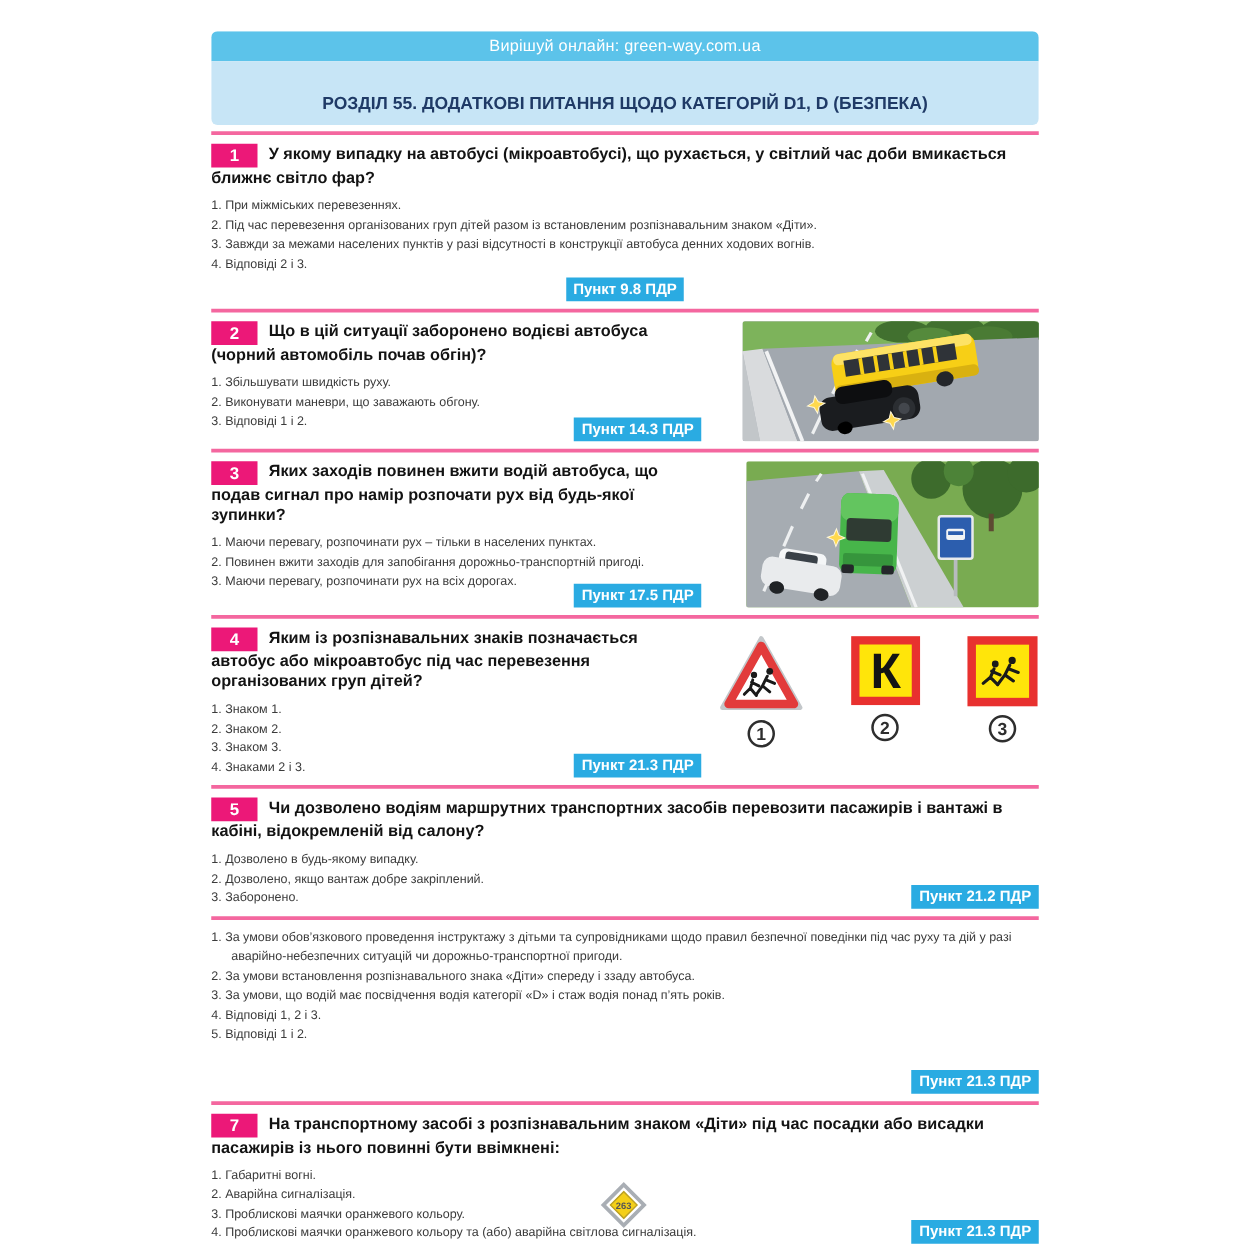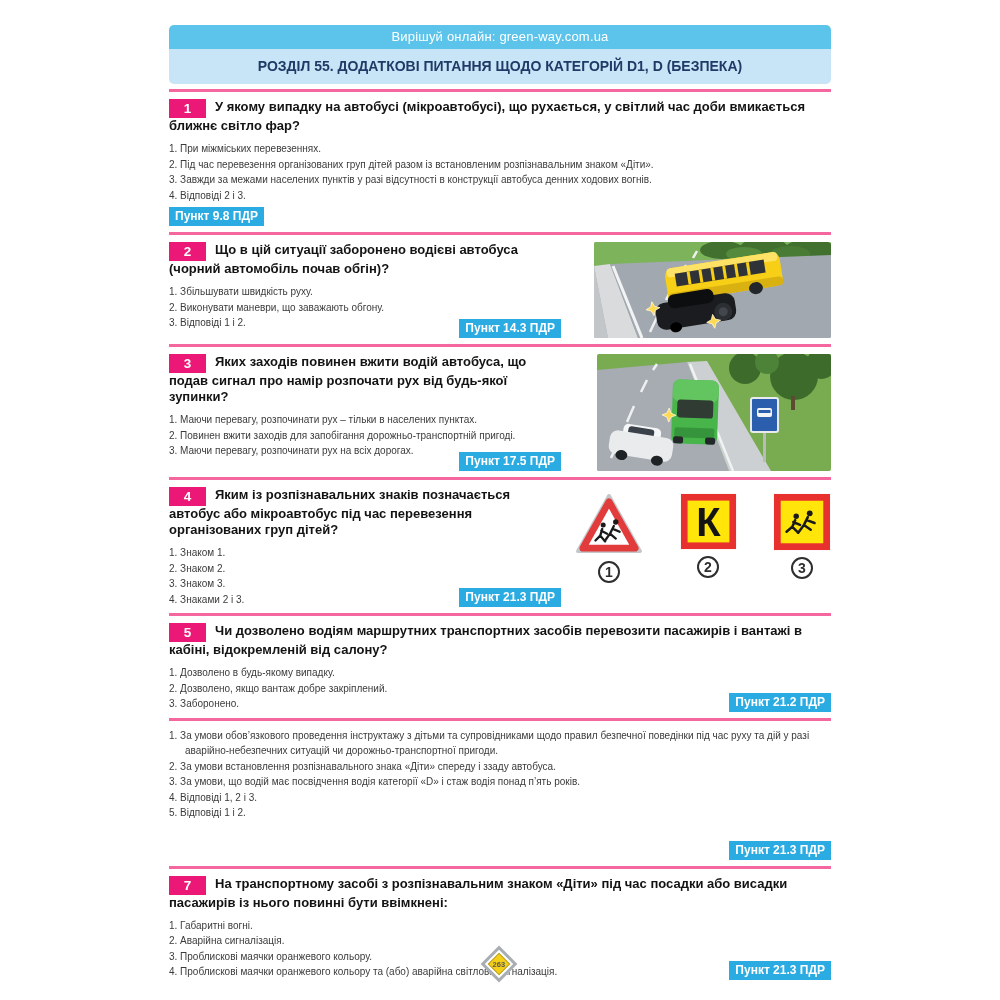--- a/index.html
+++ b/index.html
@@ -6,32 +6,32 @@
   html,body { background:#ffffff; }
   body { width:1000px; height:1000px; font-family:"Liberation Sans", sans-serif; position:relative; overflow:hidden; }
 
   .content { position:absolute; left:169px; top:25px; width:662px; }
 
   
   .banner-wrap { border-radius:5px; overflow:hidden; margin-bottom:5px; }
   .banner-online { background:#5cc3ea; color:#ffffff; font-weight:normal; font-size:13px;
                    text-align:center; padding:4px 0 5px; letter-spacing:.2px; }
   .banner-title  { background:#c7e5f6; color:#1f3a66; font-weight:bold; font-size:14px;
-                   text-align:center; padding:9px 0 10px; }
+                   text-align:center; padding:25px 0 10px; }
 
   
   .q { border-top:3px solid #f4679f; padding:7px 0 6px; position:relative; }
   .q-head { font-size:13px; font-weight:bold; color:#131313; line-height:16px; margin-bottom:7px; }
   .q-num { display:inline-block; background:#ec1878; color:#fff; width:37px; height:19px;
            text-align:center; line-height:19px; font-size:13.5px; margin-right:9px; vertical-align:-2px; }
   .answers { font-size:10px; color:#3b3b3b; line-height:15.5px; }
   .answer { padding-left:16px; text-indent:-16px; }
   .ref-badge { display:inline-block; background:#2aabe2; color:#ffffff; font-weight:bold;
                font-size:12px; line-height:14px; padding:2px 6px 3px; }
-  .ref-row { text-align:left; margin-top:3px; }
+  .ref-row { text-align:center; margin-top:3px; }
   .ref-abs { position:absolute; right:0; bottom:6px; }
 
   .q-cols { display:flex;gap:11px; }
   .col-text { width:392px; position:relative; flex:none; }
   .col-media { margin-left:auto; flex:none; }
   .scene { display:block; border-radius:2px; }
 
   
   .q1 { min-height:122px; }
   .q2 { min-height:111px; }

